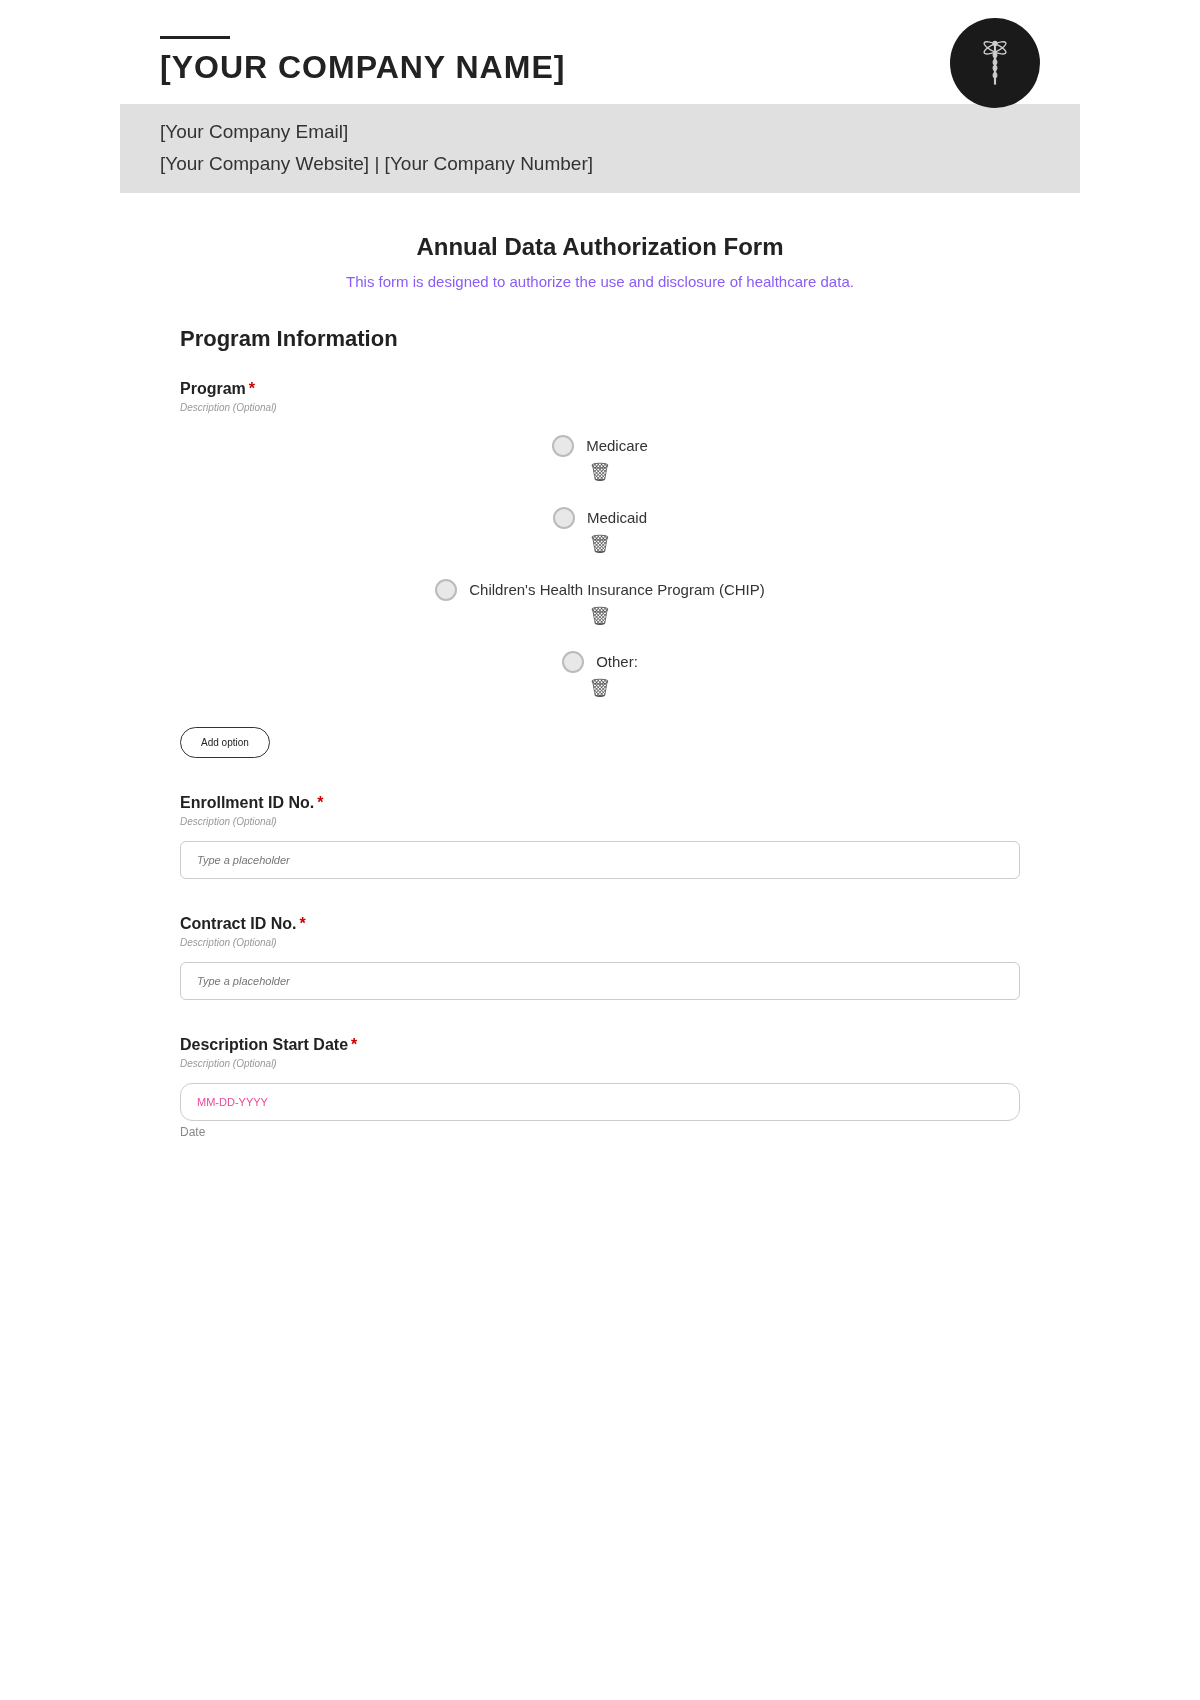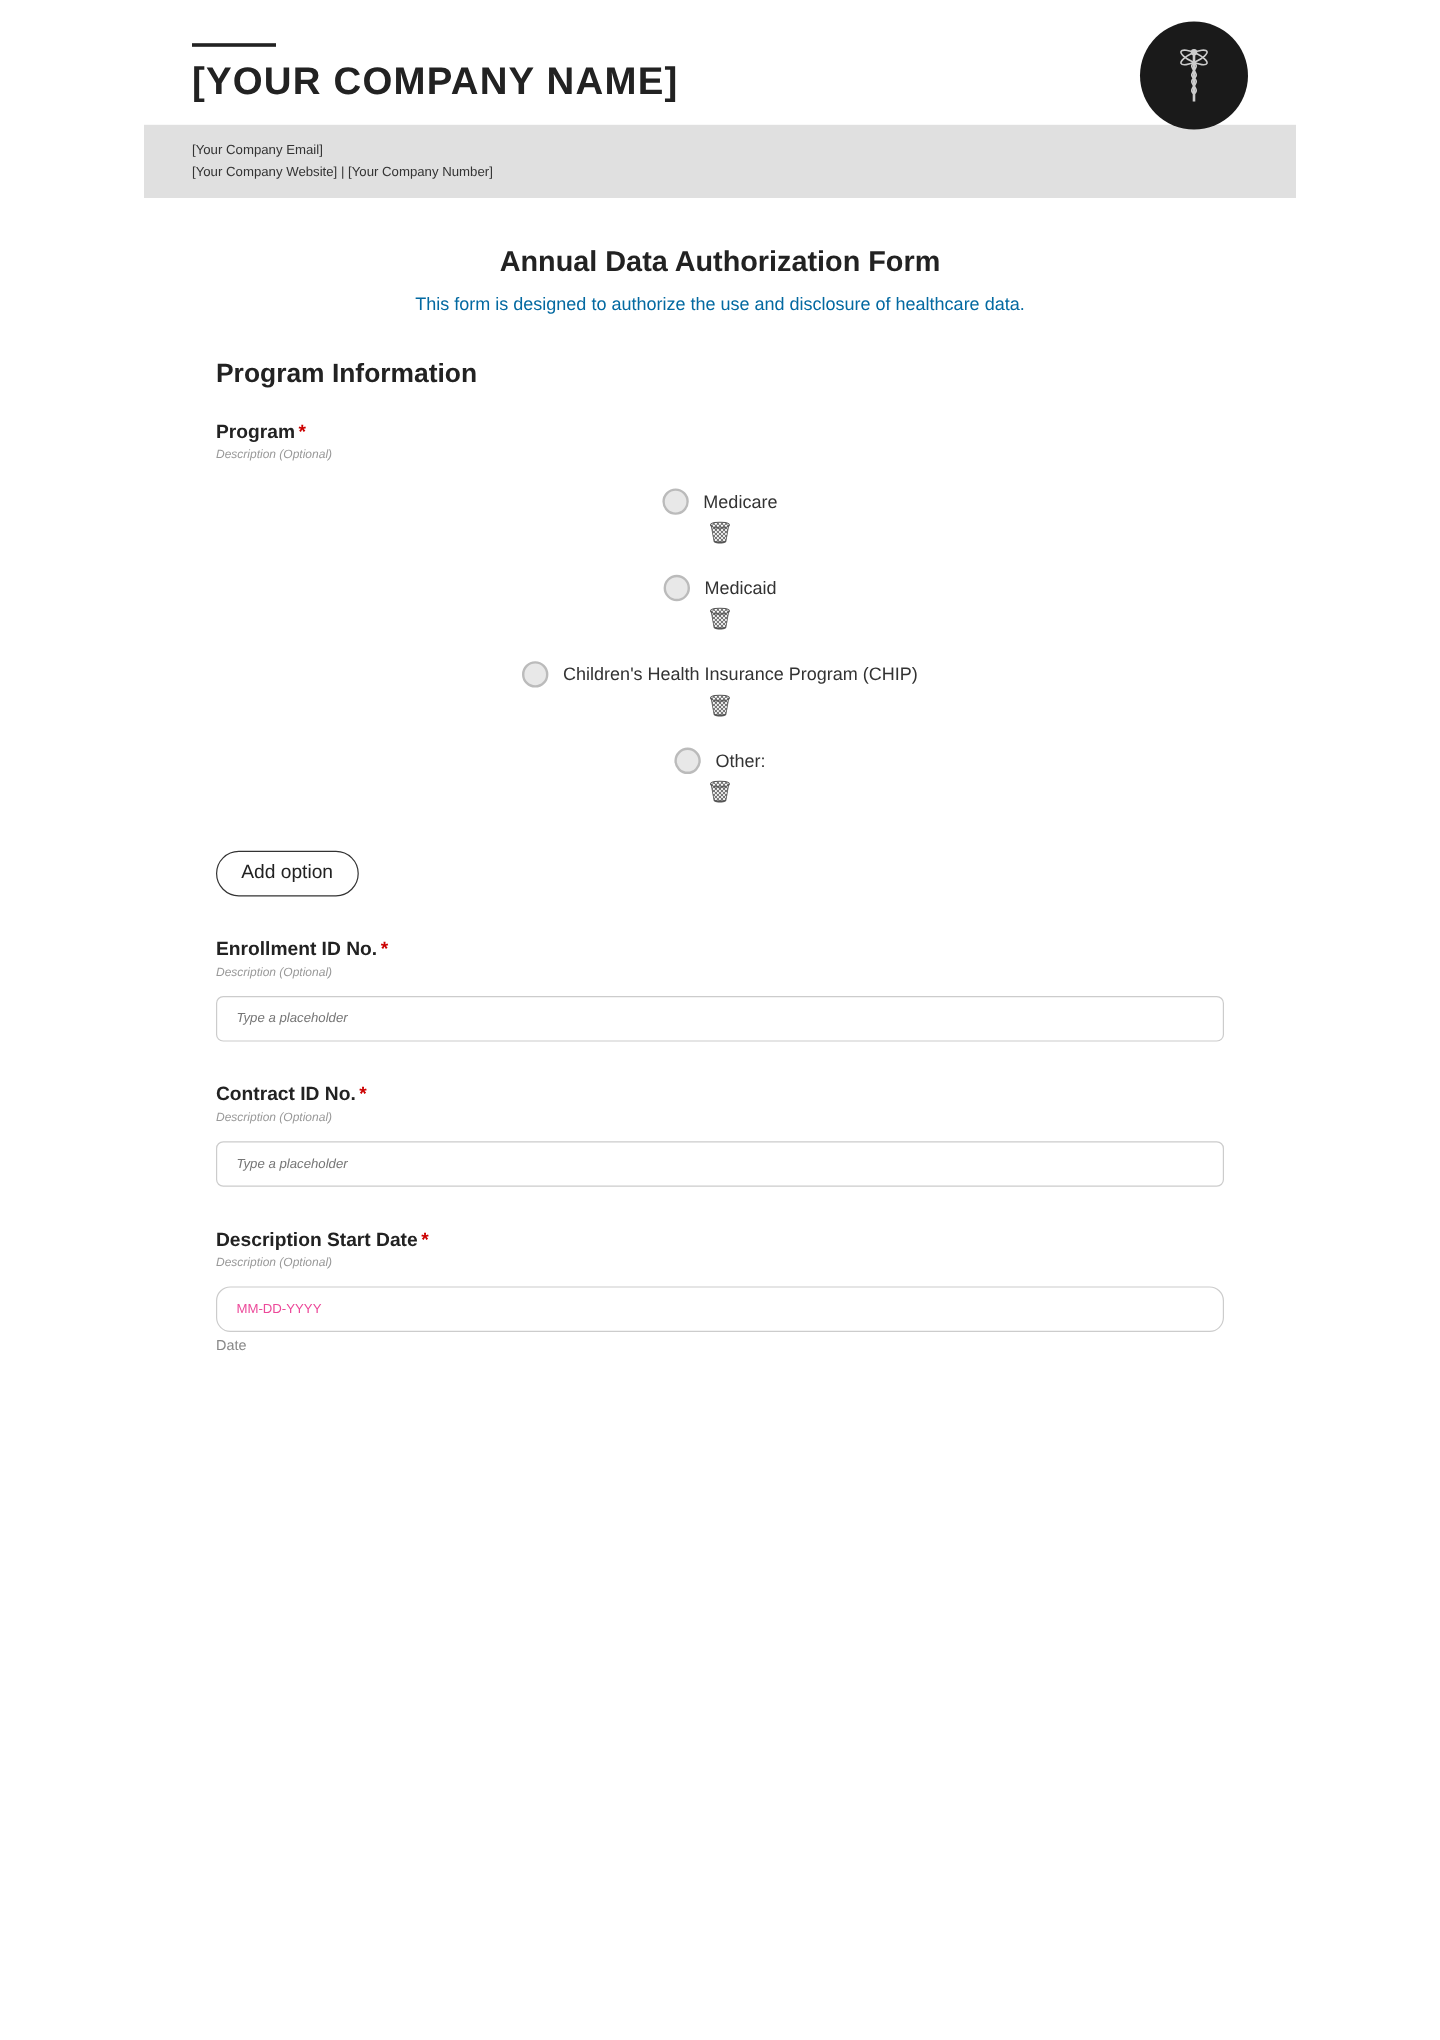--- a/index.html
+++ b/index.html
@@ -44,40 +44,40 @@
     .header-logo svg {
       width: 54px;
       height: 54px;
       fill: #ccc;
     }
 
     .header-info-bar {
       background: #e0e0e0;
       margin-top: 18px;
       padding: 12px 40px;
-      font-size: 11px;
+      font-size: 19px;
       color: #333;
       line-height: 1.7;
     }
 
     
     .main {
       padding: 40px 60px 60px 60px;
     }
 
     .form-title {
       text-align: center;
       font-size: 24px;
       font-weight: bold;
       margin-bottom: 12px;
     }
     .form-subtitle {
       text-align: center;
       font-size: 15px;
-      color: #0369a1;
+      color: #8b5cf6;
       margin-bottom: 36px;
     }
 
     .section-title {
       font-size: 22px;
       font-weight: bold;
       margin-bottom: 28px;
     }
 
     .field-block {
@@ -128,26 +128,26 @@
     }
     .delete-icon {
       cursor: pointer;
       color: #555;
       font-size: 18px;
       padding: 4px 6px;
     }
 
     .add-option-btn {
       display: inline-block;
-      margin-top: 24px;
+      margin-top: 14px;
       padding: 9px 20px;
       border: 1.5px solid #333;
       border-radius: 20px;
       background: #fff;
-      font-size: 16px;
+      font-size: 10px;
       cursor: pointer;
       color: #222;
     }
 
     
     .text-input-placeholder {
       width: 100%;
       padding: 12px 16px;
       border: 1.5px solid #ccc;
       border-radius: 6px;

